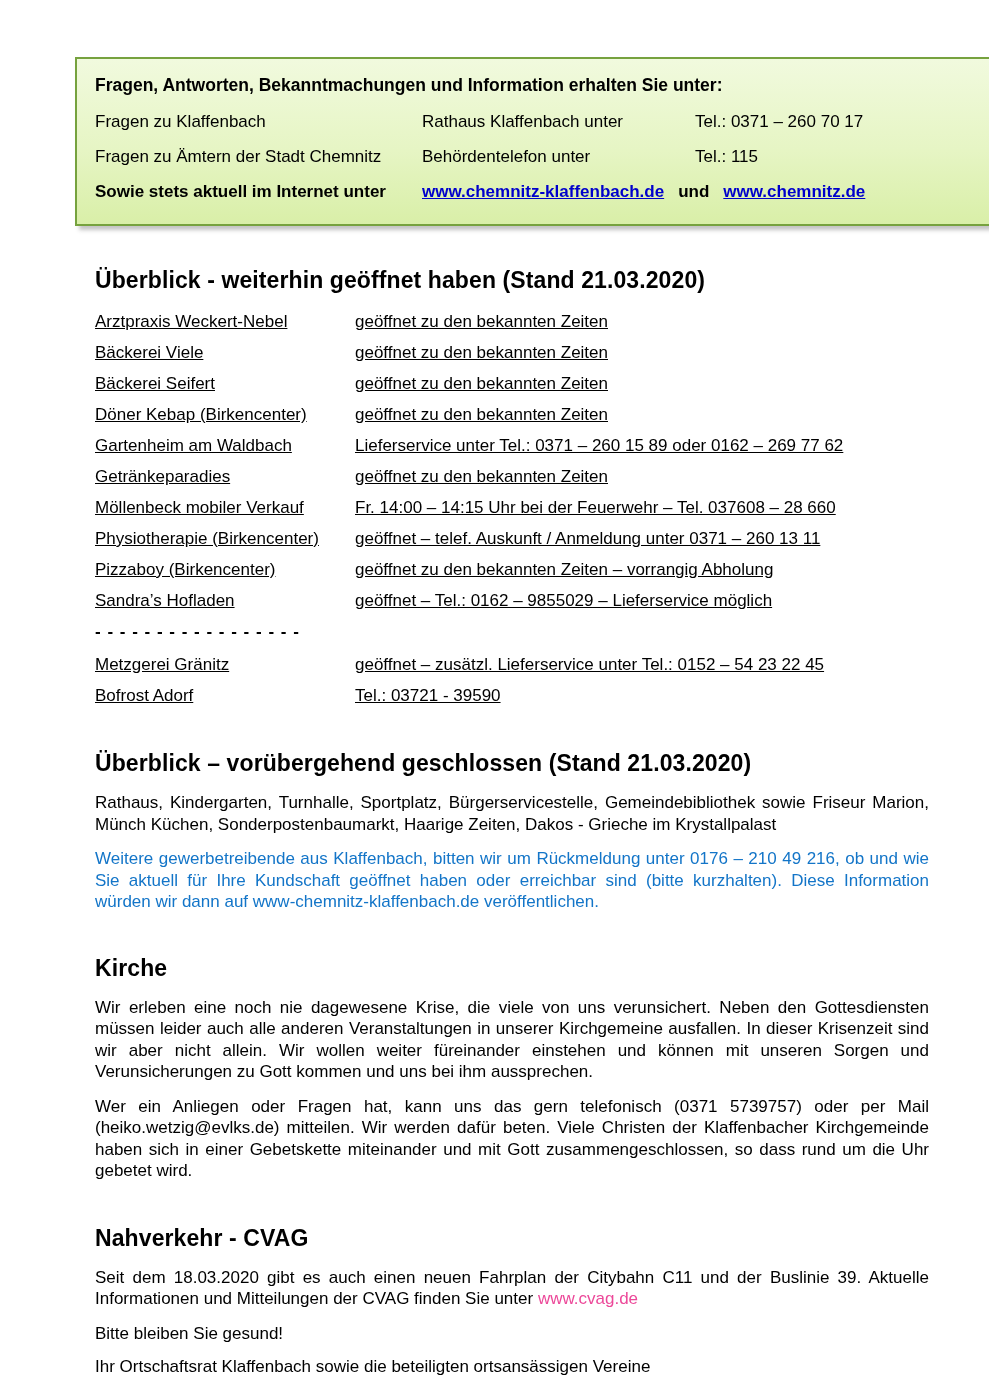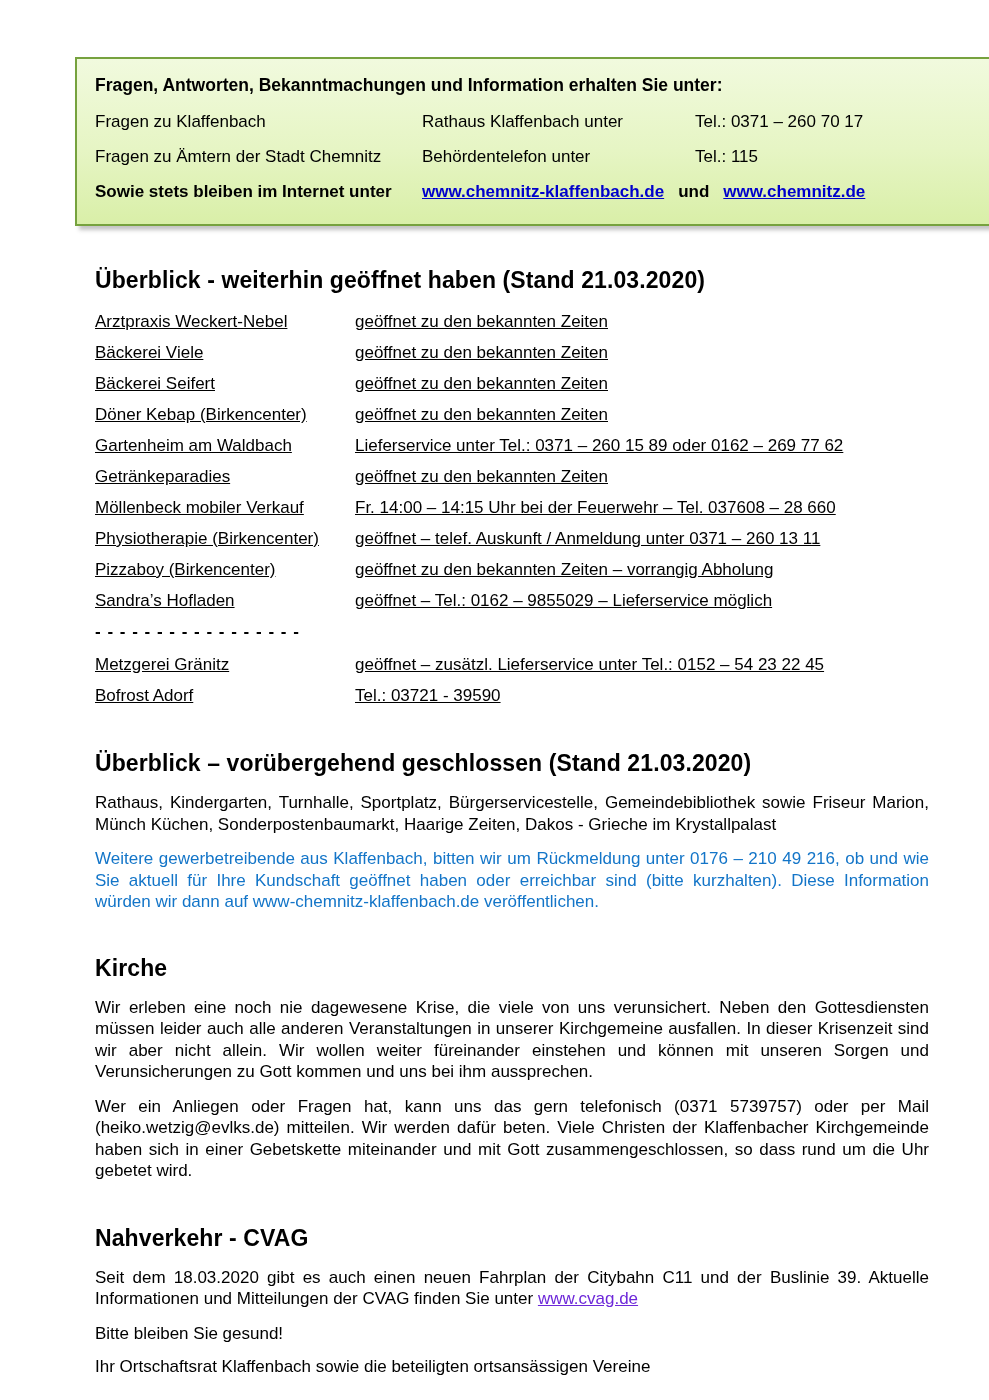--- a/index.html
+++ b/index.html
@@ -73,22 +73,21 @@
     line-height: 21px;
     margin: 6px 0 12px 0;
   }
   p.para {
     text-align: justify;
     line-height: 21.5px;
     margin-bottom: 13px;
   }
   p.notice { color: #1375c8; }
   a.plain-link {
-    color: #6d28d9;
-    text-decoration: underline;
+    color: #ec4899;
     cursor: pointer;
   }
   .closing-line1 { line-height: 21px; }
   .closing-line2 { margin-top: 12px; line-height: 21px; }
 </style>
 </head>
 <body>
 
 <div class="page">
 
@@ -104,21 +103,21 @@
         </div>
 
         <div class="box-row">
           <div>Fragen zu Ämtern der Stadt Chemnitz</div>
           <div>Behördentelefon unter</div>
           <div>Tel.: 115</div>
         </div>
       </div>
 
     <div class="box-internet">
-      <div>Sowie stets bleiben im Internet unter</div>
+      <div>Sowie stets aktuell im Internet unter</div>
       <div class="links">
         <a class="doc-link">www.chemnitz-klaffenbach.de</a><span class="conj">und</span><a class="doc-link">www.chemnitz.de</a>
       </div>
     </div>
   </div>
 
   <div class="content">
 
     <h2 class="h-open">Überblick - weiterhin geöffnet haben (Stand 21.03.2020)</h2>
 

